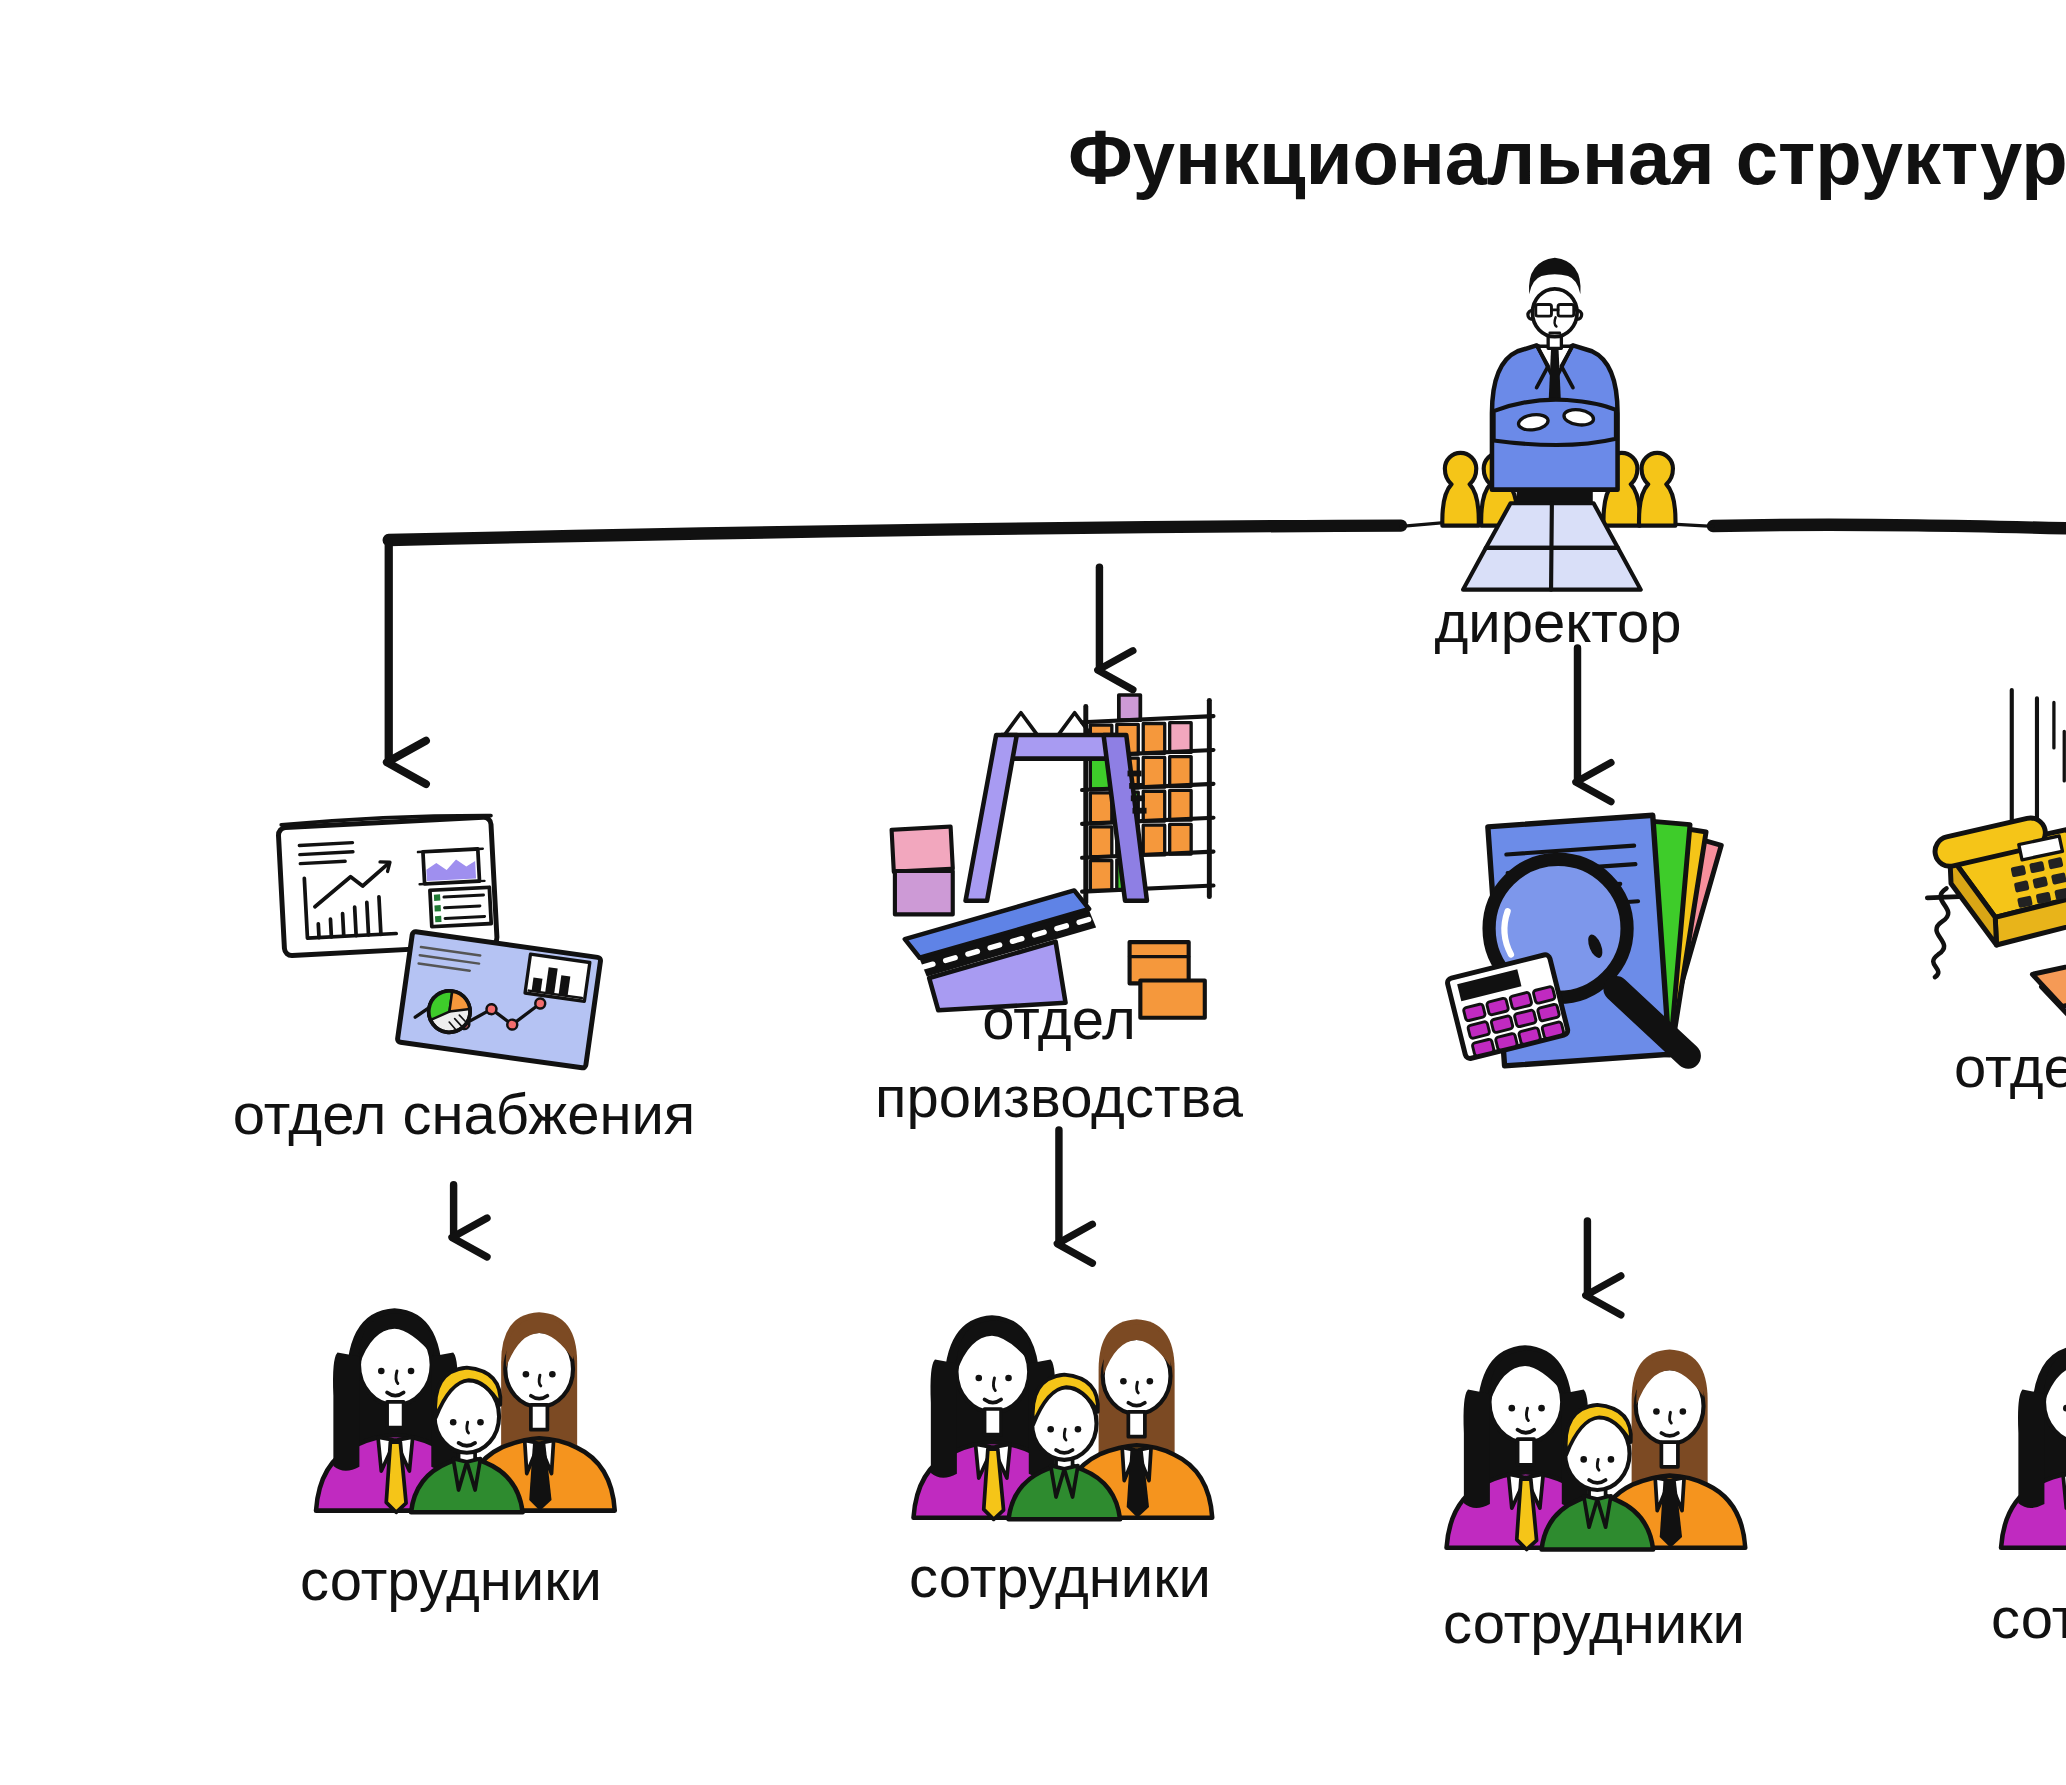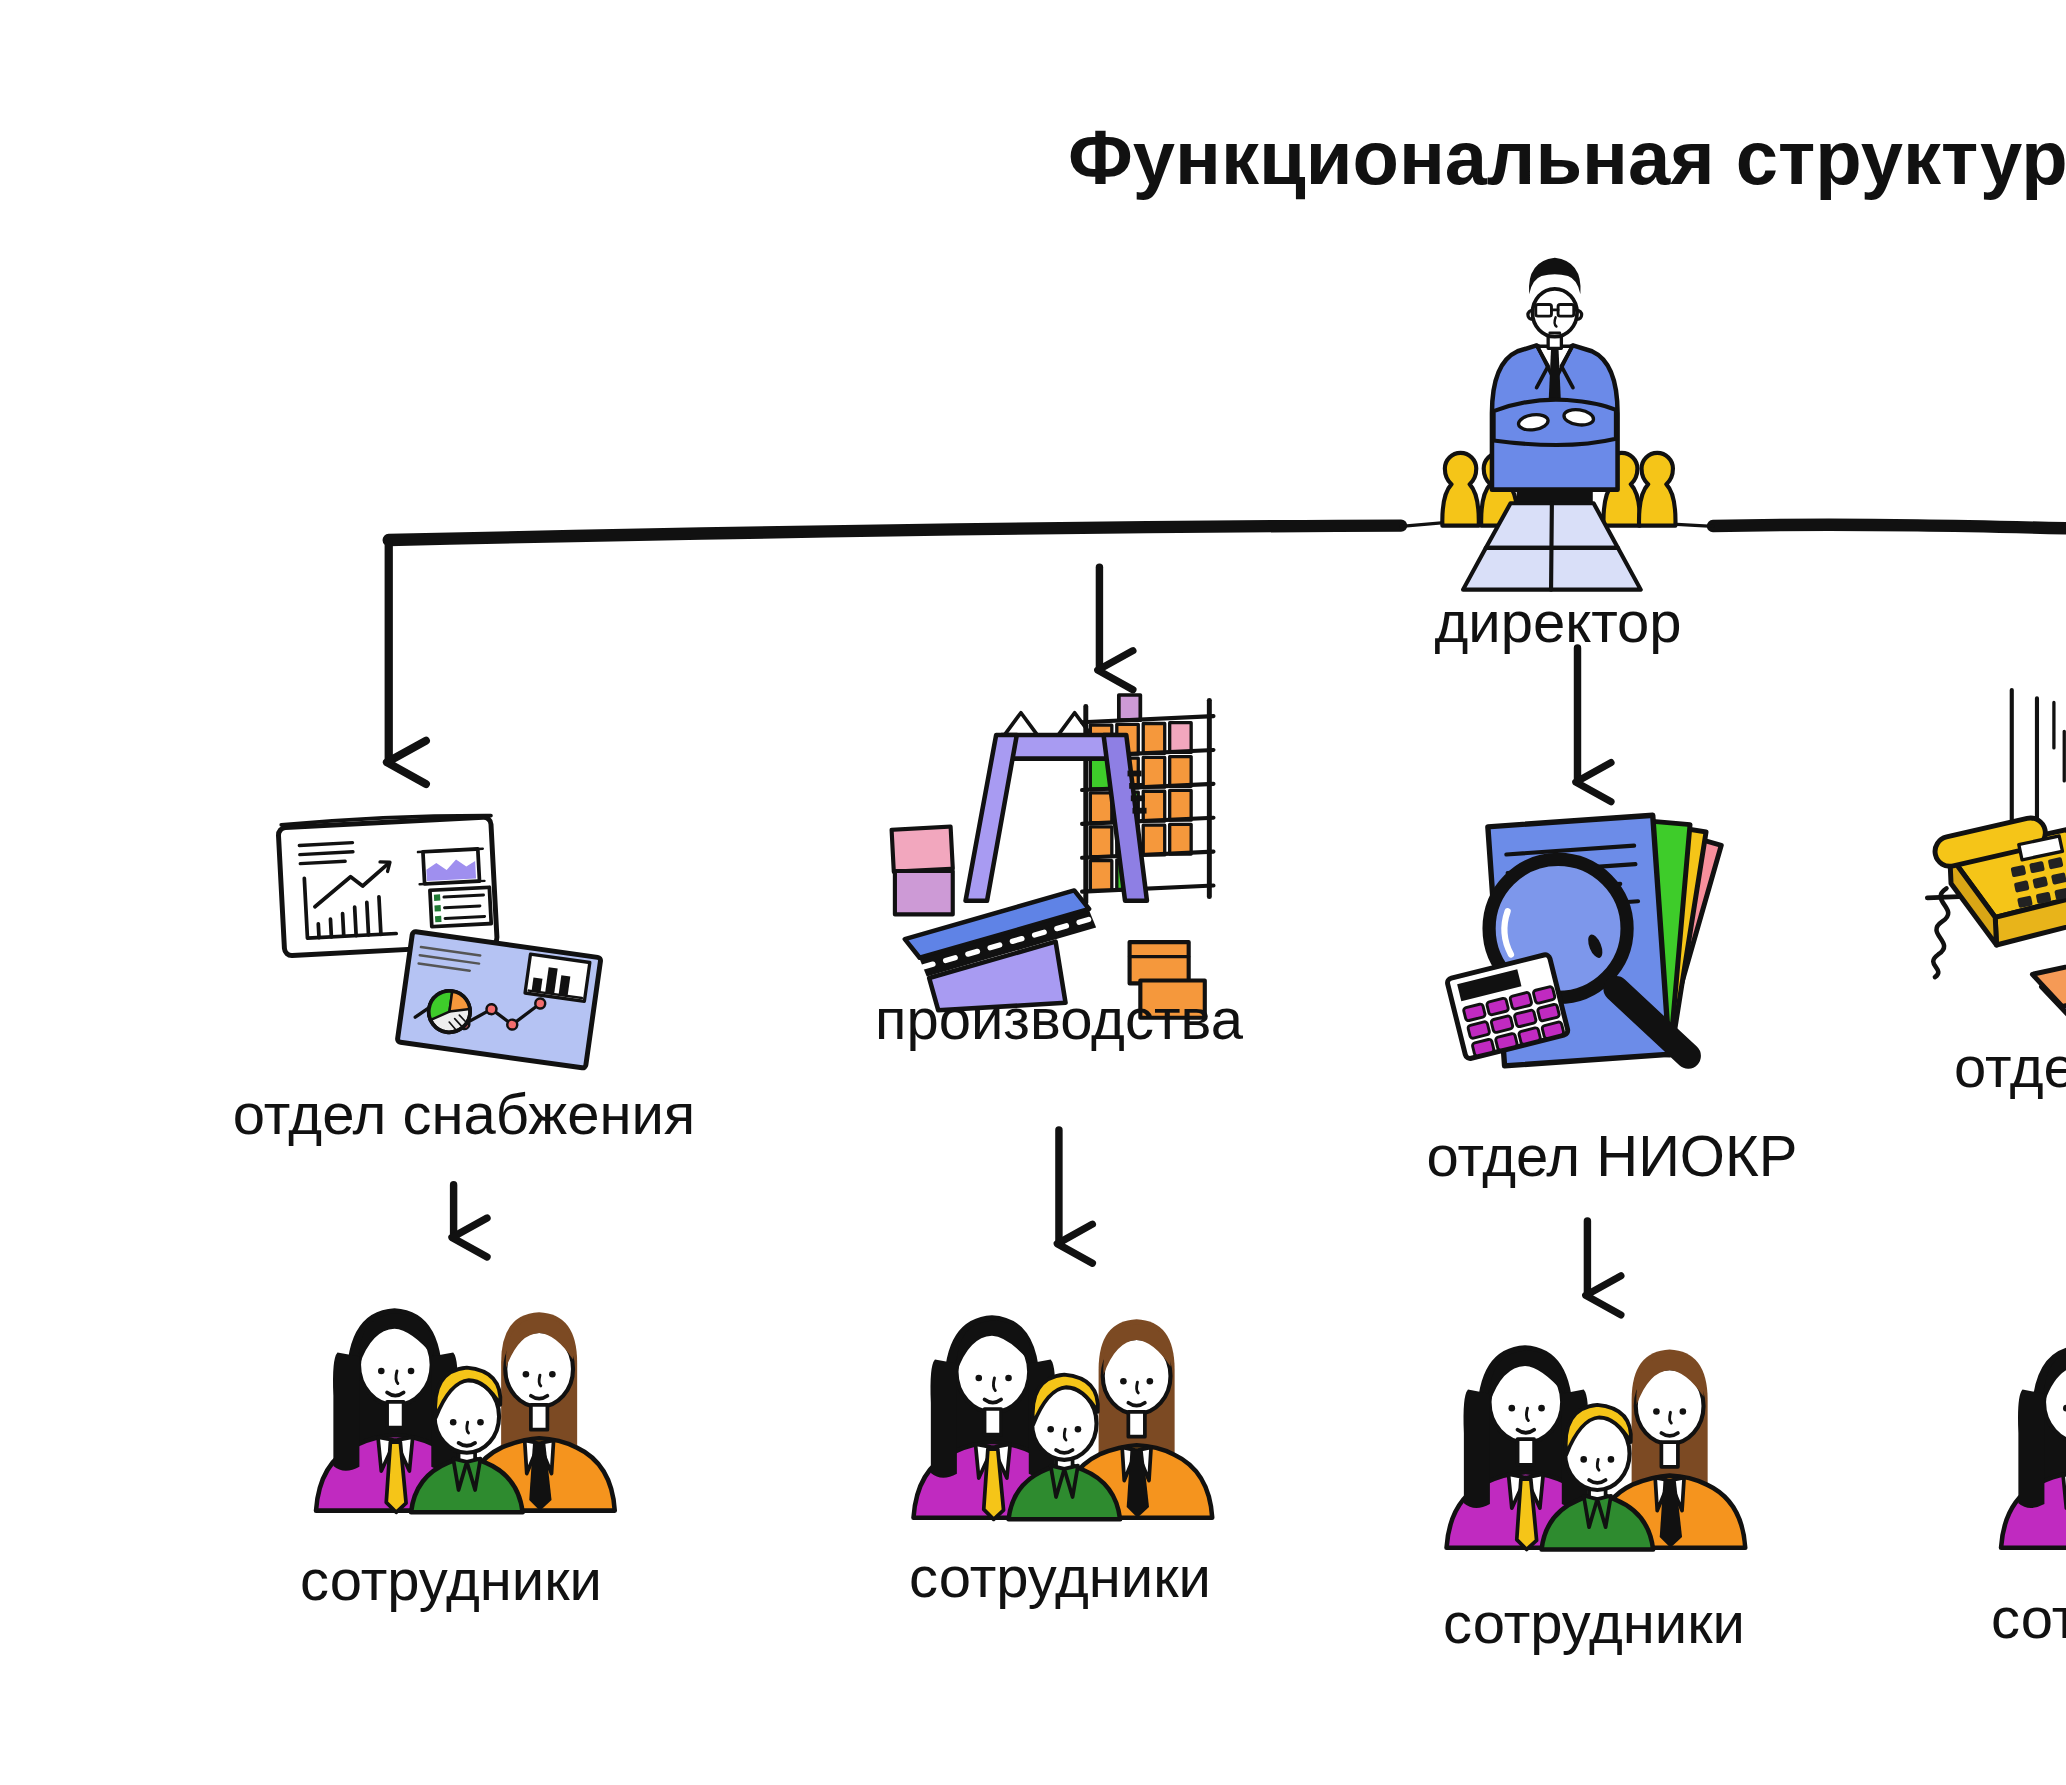--- a/index.html
+++ b/index.html
@@ -405,24 +405,24 @@
   <use href="#team" x="5995" y="3218"></use>
 </svg>
 
 <div class="lbl title" style="left:1589px;top:112px;">Функциональная структура</div>
 
 <div class="lbl" style="left:1558px;top:583px;">директор</div>
 
 <div class="lbl" style="left:464px;top:1075px;">отдел снабжения</div>
 
 <div class="lbl" style="left:1059px;top:980px;">
+  <div>отдел</div>
   <div>производства</div>
 </div>
 
-<div class="lbl" style="left:1612px;top:1117px;">отдел НИОКР</div>
 
 <div class="lbl" style="left:2120px;top:1028px;">отдел сбыта</div>
 
 <div class="lbl" style="left:451px;top:1541px;">сотрудники</div>
 <div class="lbl" style="left:1060px;top:1538px;">сотрудники</div>
 <div class="lbl" style="left:1594px;top:1584px;">сотрудники</div>
 <div class="lbl" style="left:2142px;top:1579px;">сотрудники</div>
 
 </div>
 

